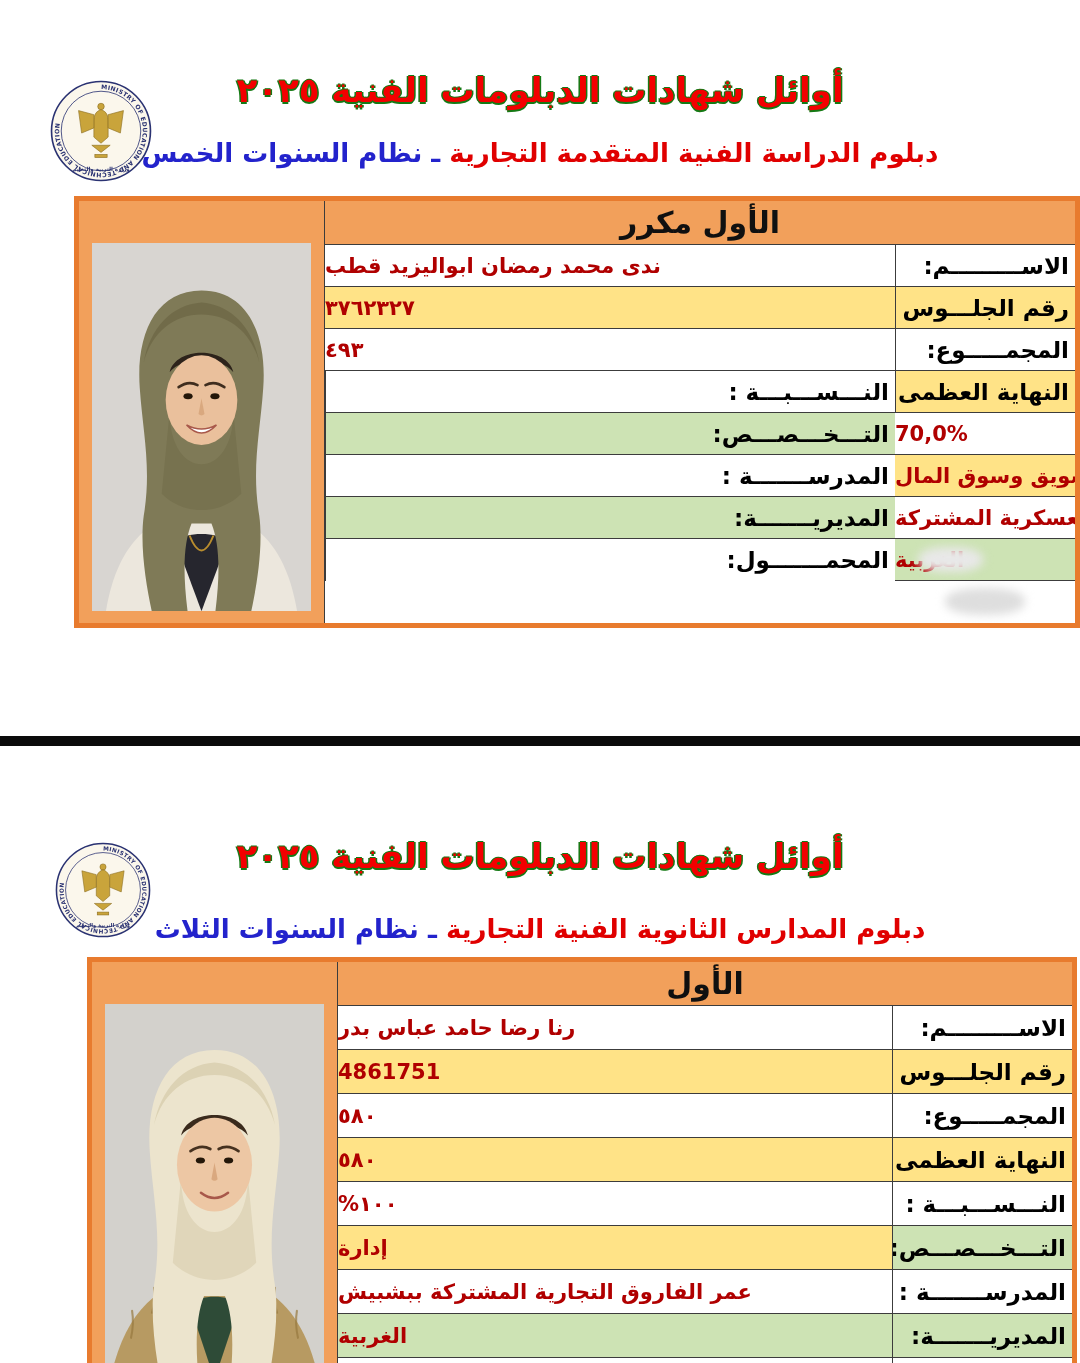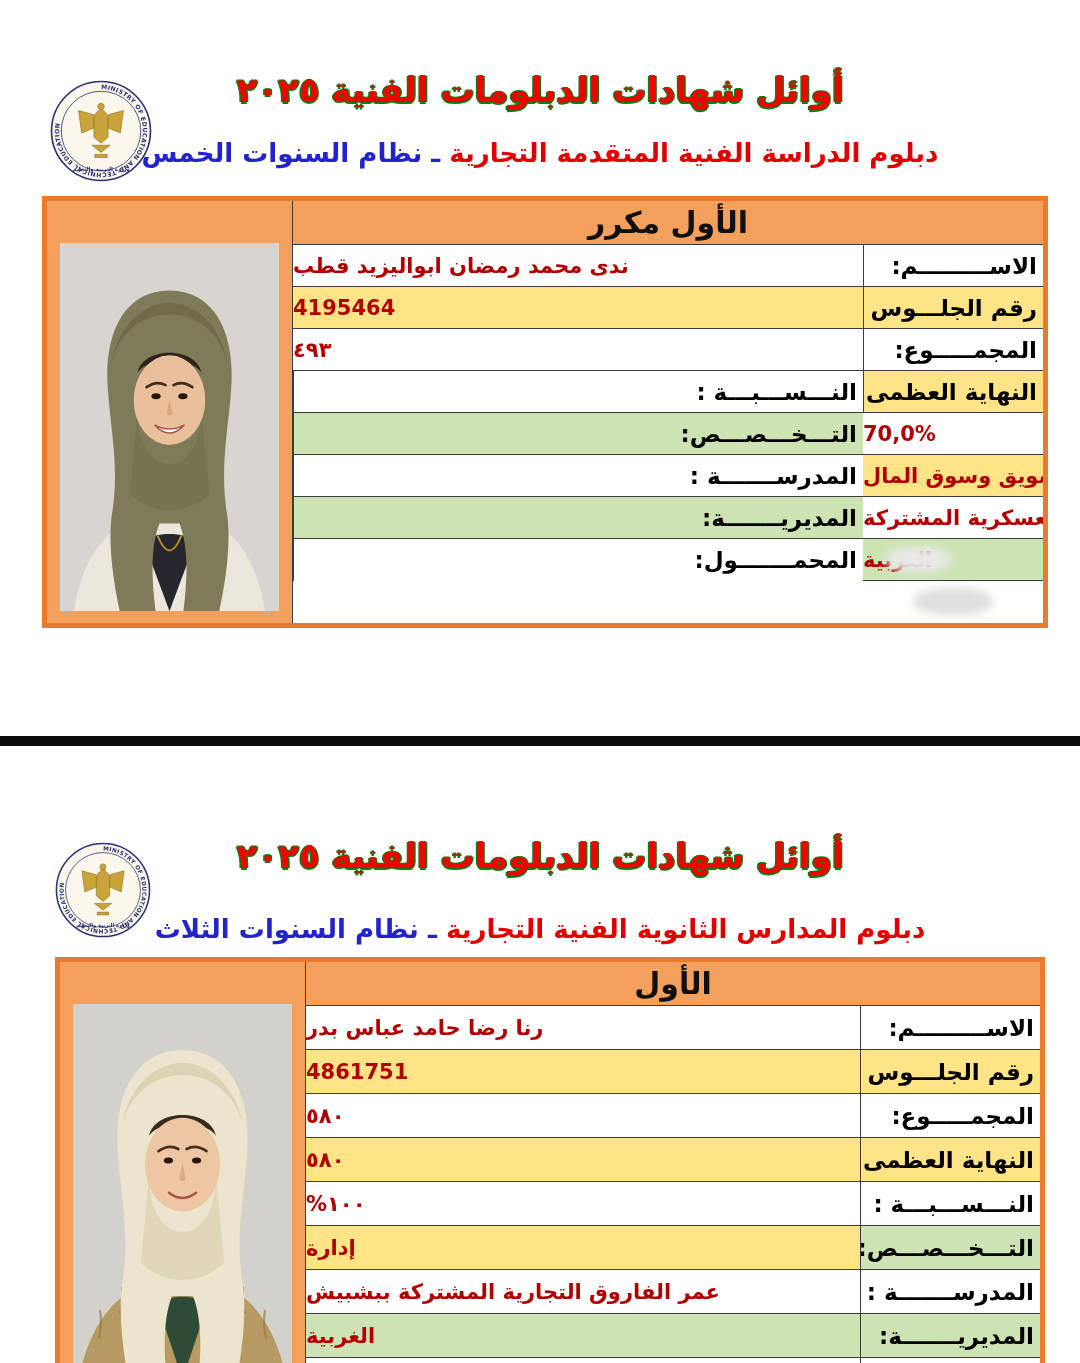--- a/index.html
+++ b/index.html
@@ -26,21 +26,21 @@
   .logo{position:absolute;}
   .logo-1{left:50px;top:80px;width:102px;height:102px;}
   .logo-2{left:55px;top:842px;width:96px;height:96px;}
   .logo svg{display:block;width:100%;height:100%;}
   .divider{position:absolute;left:0;top:736px;width:1080px;height:10px;background:#0b0b0b;}
 
   
   .res-table{
     position:absolute;direction:rtl;display:grid;
     grid-template-columns:180px 1fr 246px;
-    border:5px solid #e87b2e;background:#ffffff;
+    border:5px solid #e87b2e;background:#ffffff;margin-left:32px;
   }
   .t1{left:42px;top:196px;width:996px;grid-template-rows:44px repeat(9,42px);}
   .t2{left:55px;top:957px;width:980px;grid-template-rows:44px repeat(9,44px);}
   .cell{
     display:flex;align-items:center;font-weight:bold;overflow:hidden;
     border-bottom:1px solid #3c3c3c;background:#ffffff;
   }
   .cell-header{
     grid-column:1/3;justify-content:center;background:#f2a05b;
     font-size:30px;color:#101010;letter-spacing:1px;
@@ -122,21 +122,21 @@
         </div>
       </div>
 
       <div class="cell cell-label">الاســـــــــم:</div>
       <div class="cell cell-value">
           <span>ندى محمد رمضان ابواليزيد قطب</span>
         </div>
 
       <div class="cell cell-label bg-y">رقم الجلـــوس :</div>
       <div class="cell cell-value bg-y">
-          <span>4195464</span>
+          <span>٣٧٦٢٣٢٧</span>
         </div>
 
       <div class="cell cell-label">المجمـــــوع:</div>
       <div class="cell cell-value">
           <span>٤٩٣</span>
         </div>
 
       <div class="cell cell-label bg-y">النهاية العظمى :</div>
 
       <div class="cell cell-label">النـــســـبـــة :</div>

